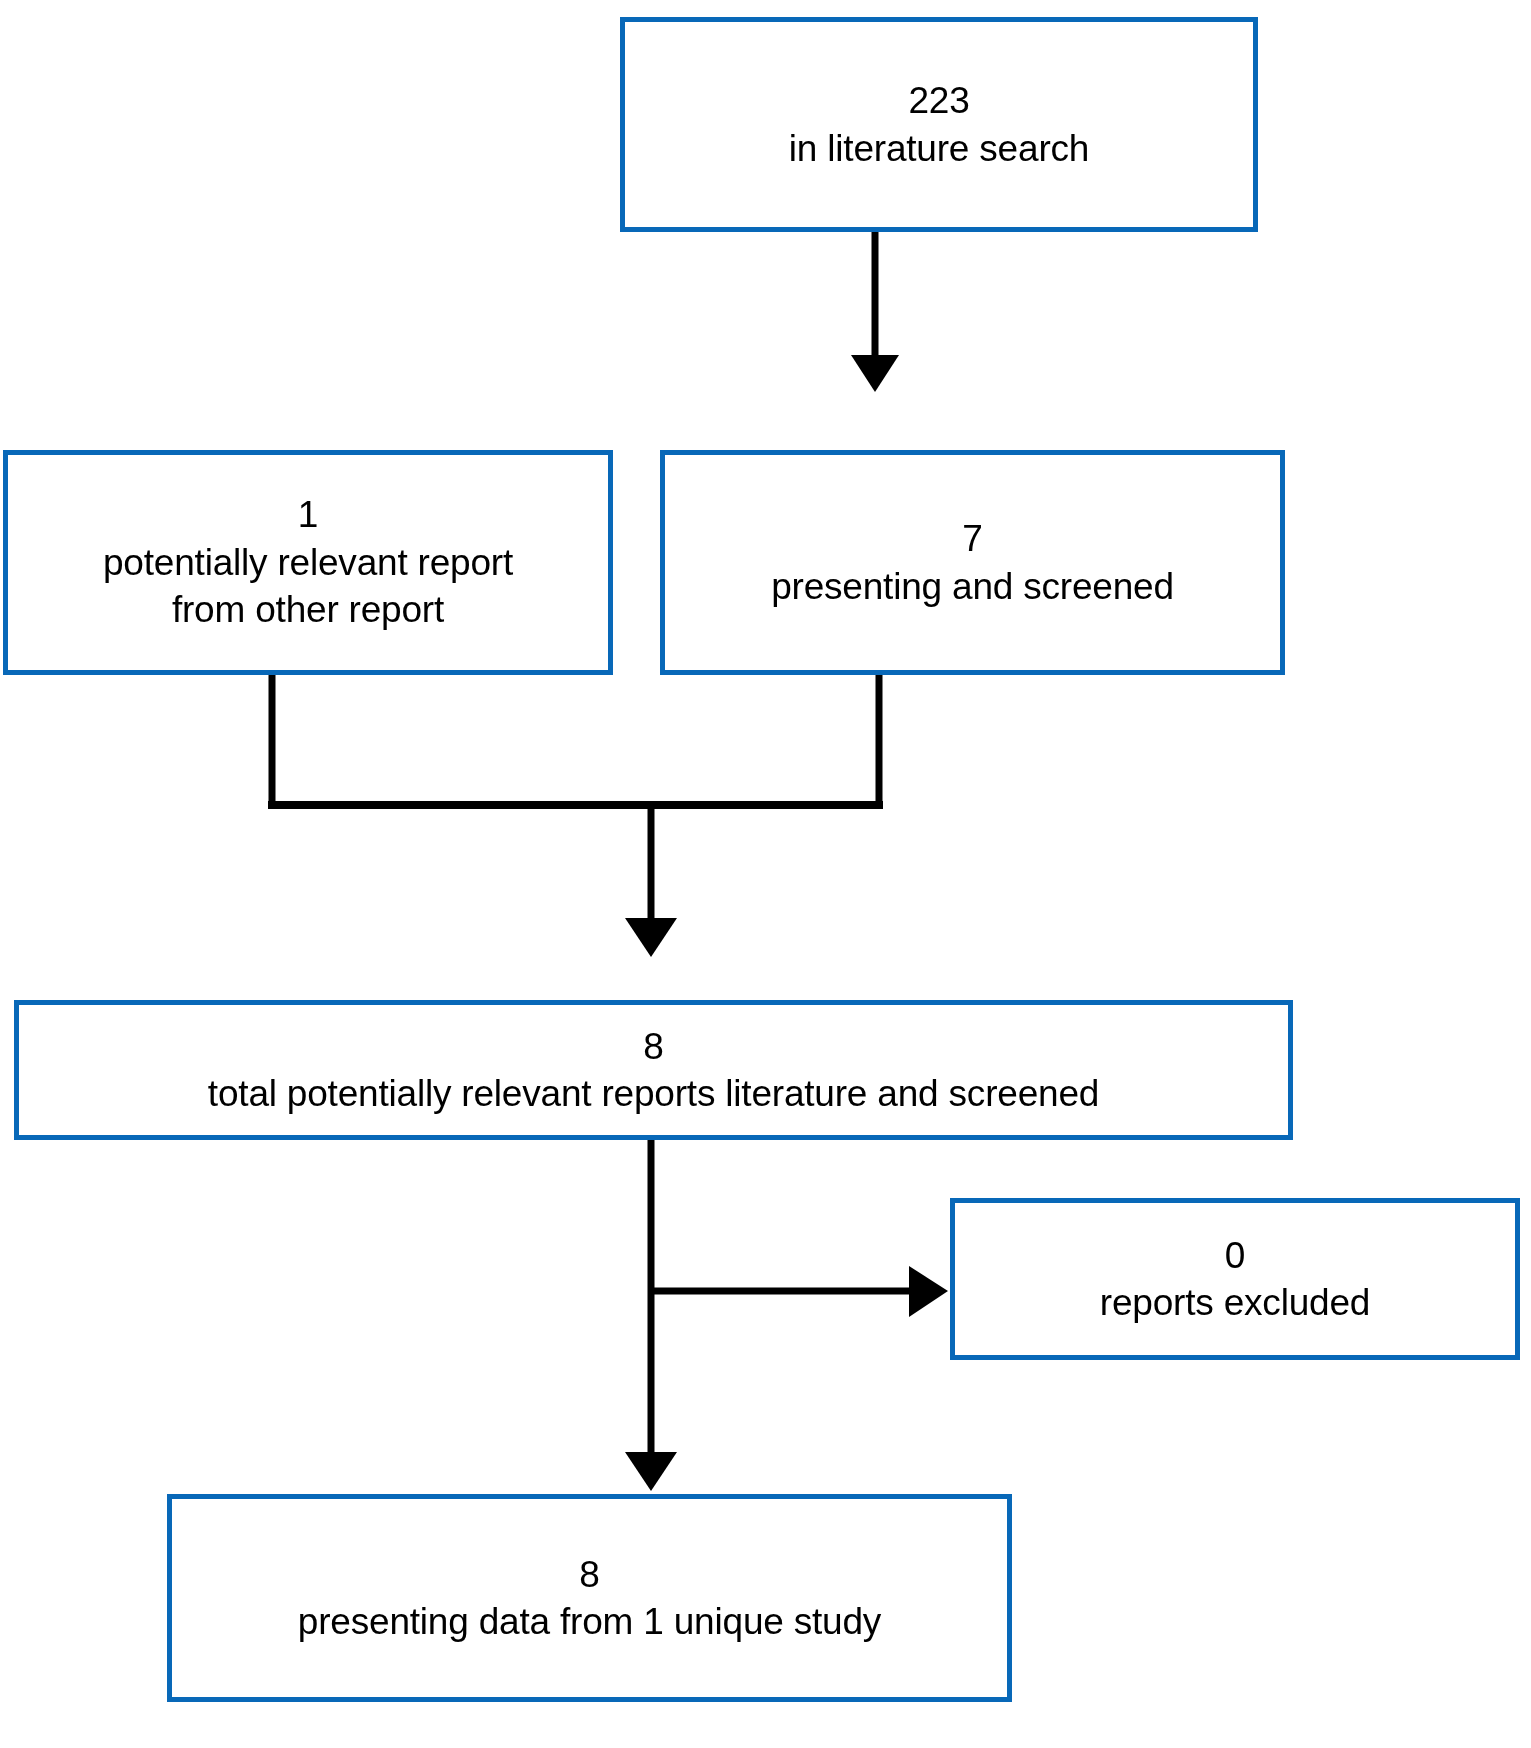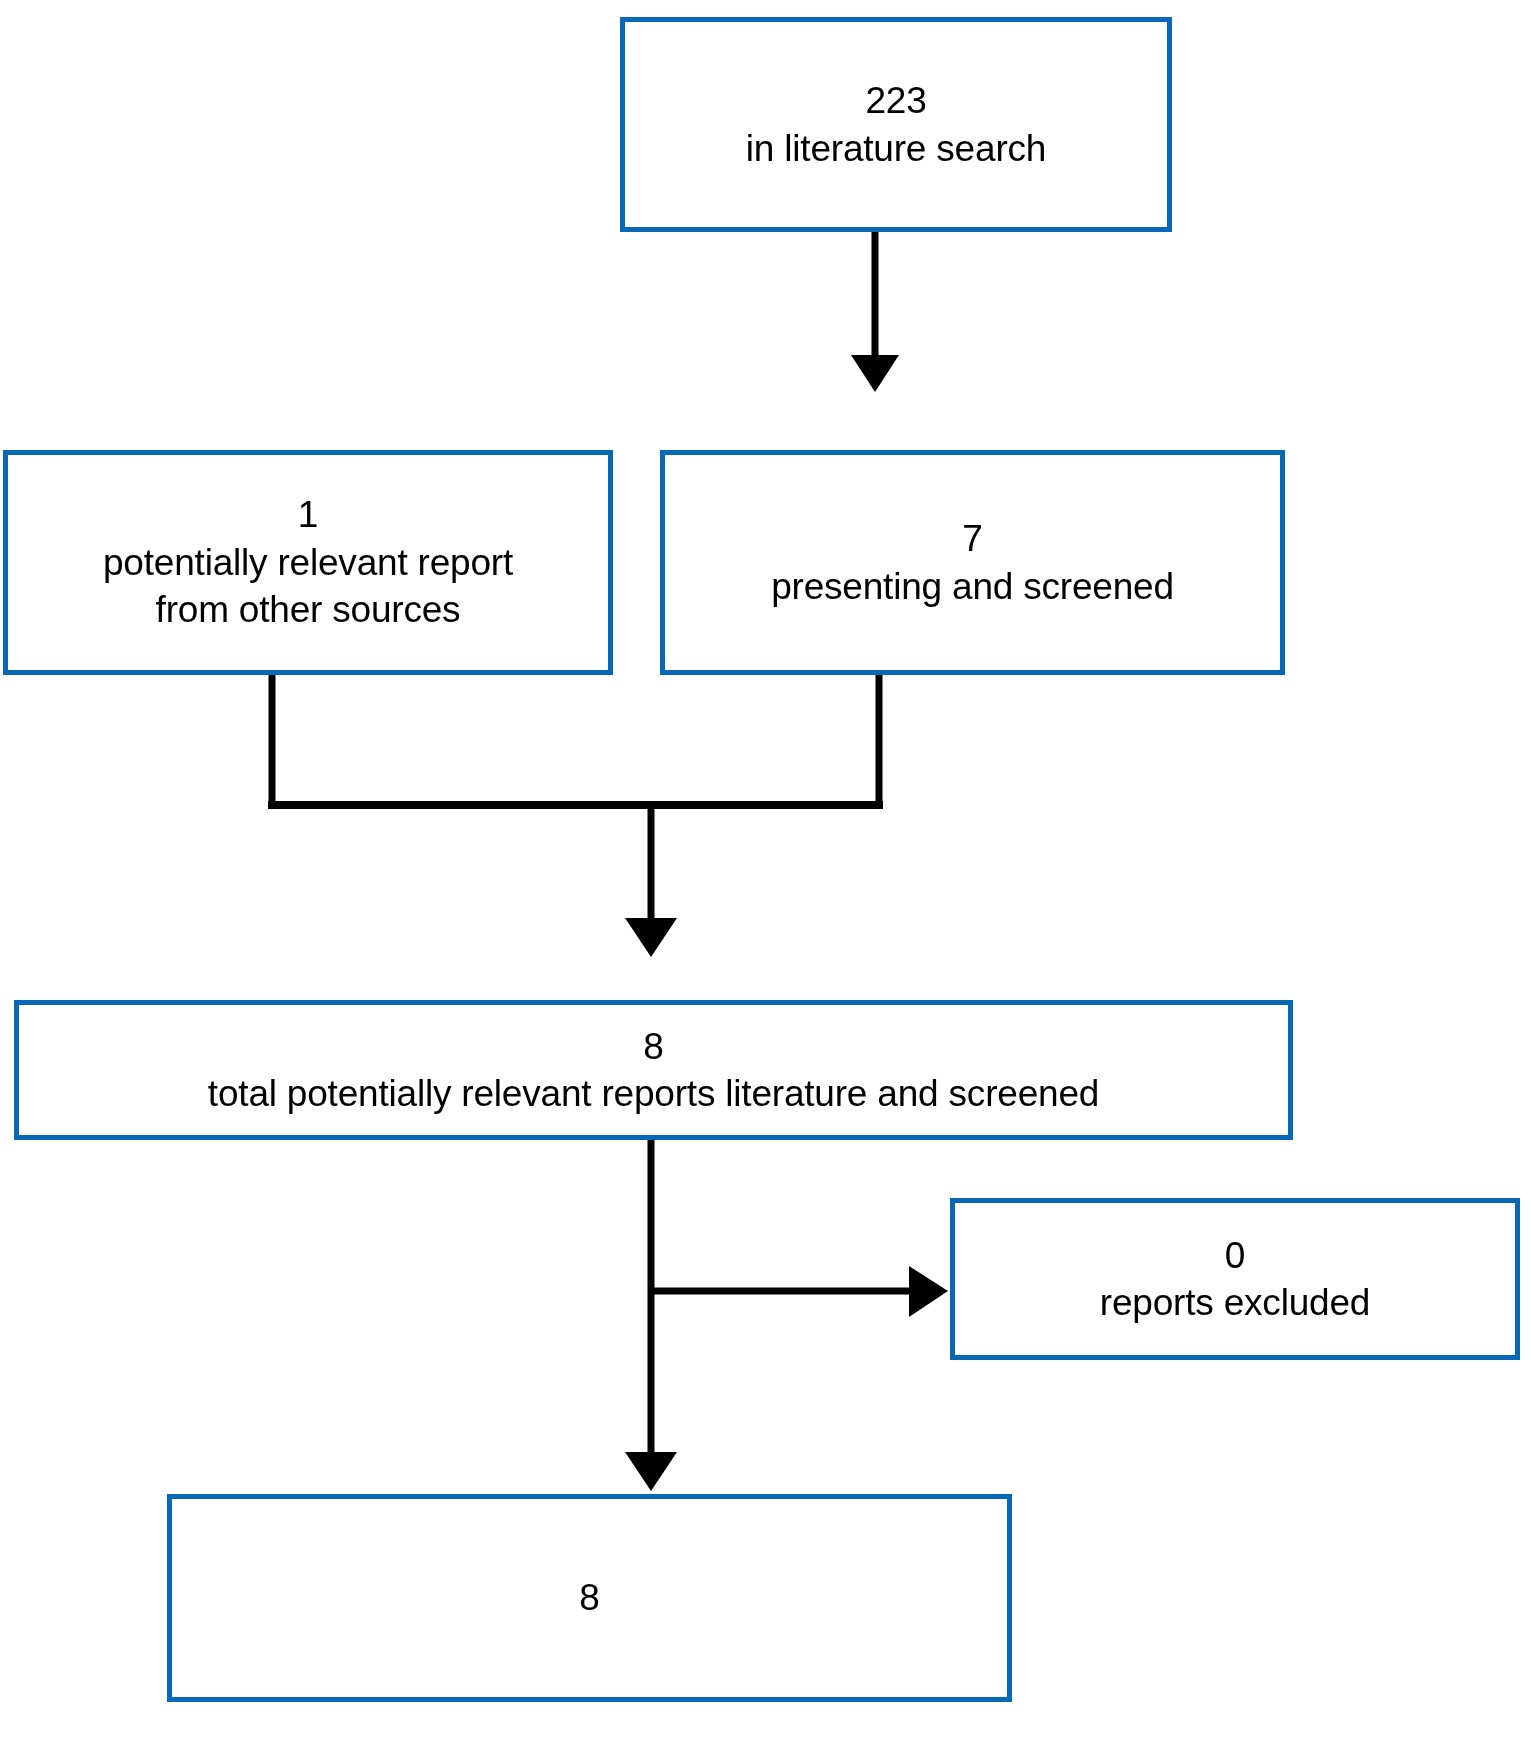--- a/index.html
+++ b/index.html
@@ -41,21 +41,21 @@
   }
   .svg-layer {
     position: absolute;
     left: 0;
     top: 0;
     width: 1531px;
     height: 1748px;
     pointer-events: none;
   }
   
-  #box-identified      { left: 620px;  top: 17px;   width: 552px;  height: 215px; }
+  #box-identified      { left: 620px;  top: 17px;   width: 638px;  height: 215px; }
   #box-other-sources   { left: 3px;    top: 450px;  width: 610px;  height: 225px; }
   #box-screened        { left: 660px;  top: 450px;  width: 625px;  height: 225px; }
   #box-total-screened  { left: 14px;   top: 1000px; width: 1279px; height: 140px; }
   #box-excluded        { left: 950px;  top: 1198px; width: 570px;  height: 162px; }
   #box-included        { left: 167px;  top: 1494px; width: 845px;  height: 208px; }
 </style>
 </head>
 <body>
 
 <div id="diagram-root" style="background: rgb(255, 255, 255);">
@@ -87,35 +87,36 @@
   </svg>
 
   <div class="flow-box" id="box-identified" style="--box-border: #0868b8; color: rgb(0, 0, 0);">
     <span class="box-line">223</span>
     <span class="box-line">in literature search</span>
   </div>
 
   <div class="flow-box" id="box-other-sources" style="--box-border: #0868b8; color: rgb(0, 0, 0);">
     <span class="box-line">1</span>
     <span class="box-line">potentially relevant report</span>
-    <span class="box-line">from other sources</span>
+    <span class="box-line">from other report</span>
   </div>
 
   <div class="flow-box" id="box-screened" style="--box-border: #0868b8; color: rgb(0, 0, 0);">
     <span class="box-line">7</span>
     <span class="box-line">presenting and screened</span>
   </div>
 
   <div class="flow-box" id="box-total-screened" style="--box-border: #0868b8; color: rgb(0, 0, 0);">
     <span class="box-line">8</span>
     <span class="box-line">total potentially relevant reports literature and screened</span>
   </div>
 
   <div class="flow-box" id="box-excluded" style="--box-border: #0868b8; color: rgb(0, 0, 0);">
     <span class="box-line">0</span>
     <span class="box-line">reports excluded</span>
   </div>
 
   <div class="flow-box" id="box-included" style="--box-border: #0868b8; color: rgb(0, 0, 0);">
     <span class="box-line">8</span>
+    <span class="box-line">presenting data from 1 unique study</span>
   </div>
 
 </div>
 
 </body></html>

